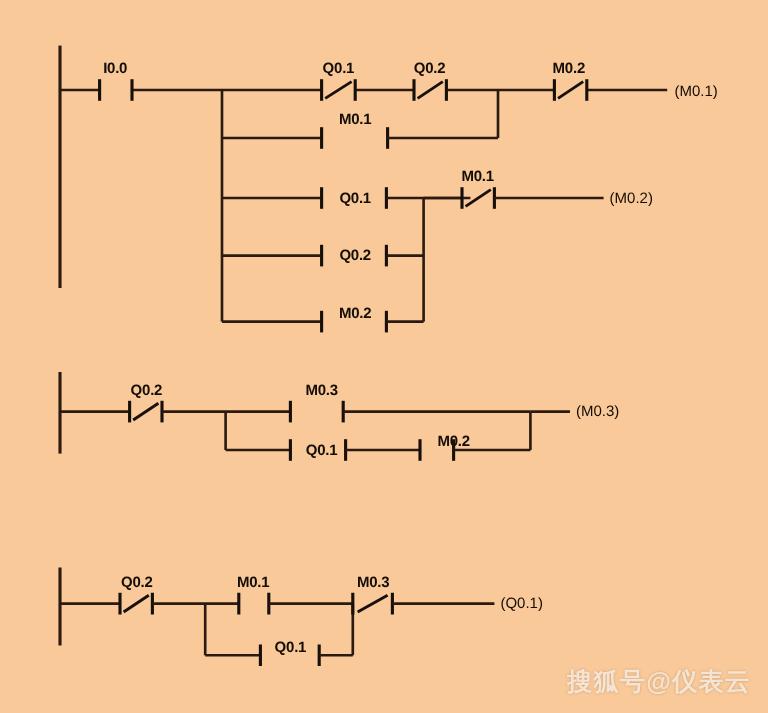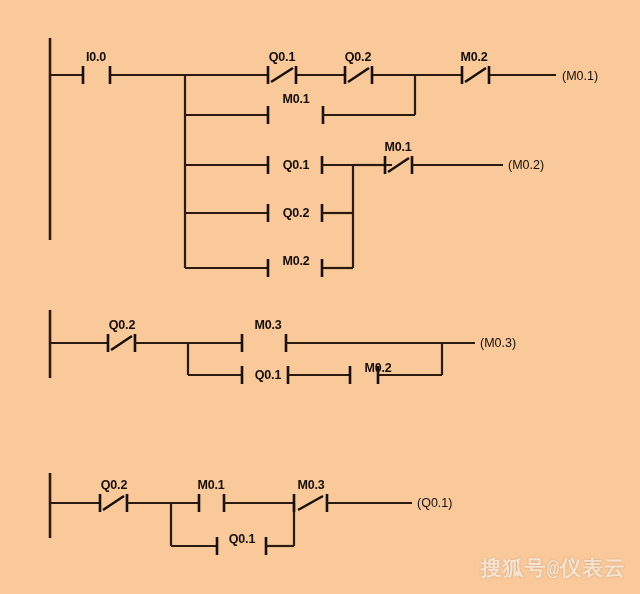--- a/index.html
+++ b/index.html
@@ -59,21 +59,21 @@
   .coil-lbl {
     font-family: "Liberation Sans", sans-serif;
     font-size: 12.5px;
     font-weight: 400;
     fill: #140d06;
   }
   #watermark {
     position: absolute;
     right: 14px;
     bottom: 12px;
-    font-family: Liberation Mono, monospace;
+    font-family: Liberation Sans, sans-serif;
     font-size: 21px;
     font-weight: 700;
     color: #f6e4d2;
     text-shadow: 0 0 2px rgba(120,70,30,0.35);
     letter-spacing: 1px;
     white-space: nowrap;
     user-select: none;
   }
 </style>
 </head>

